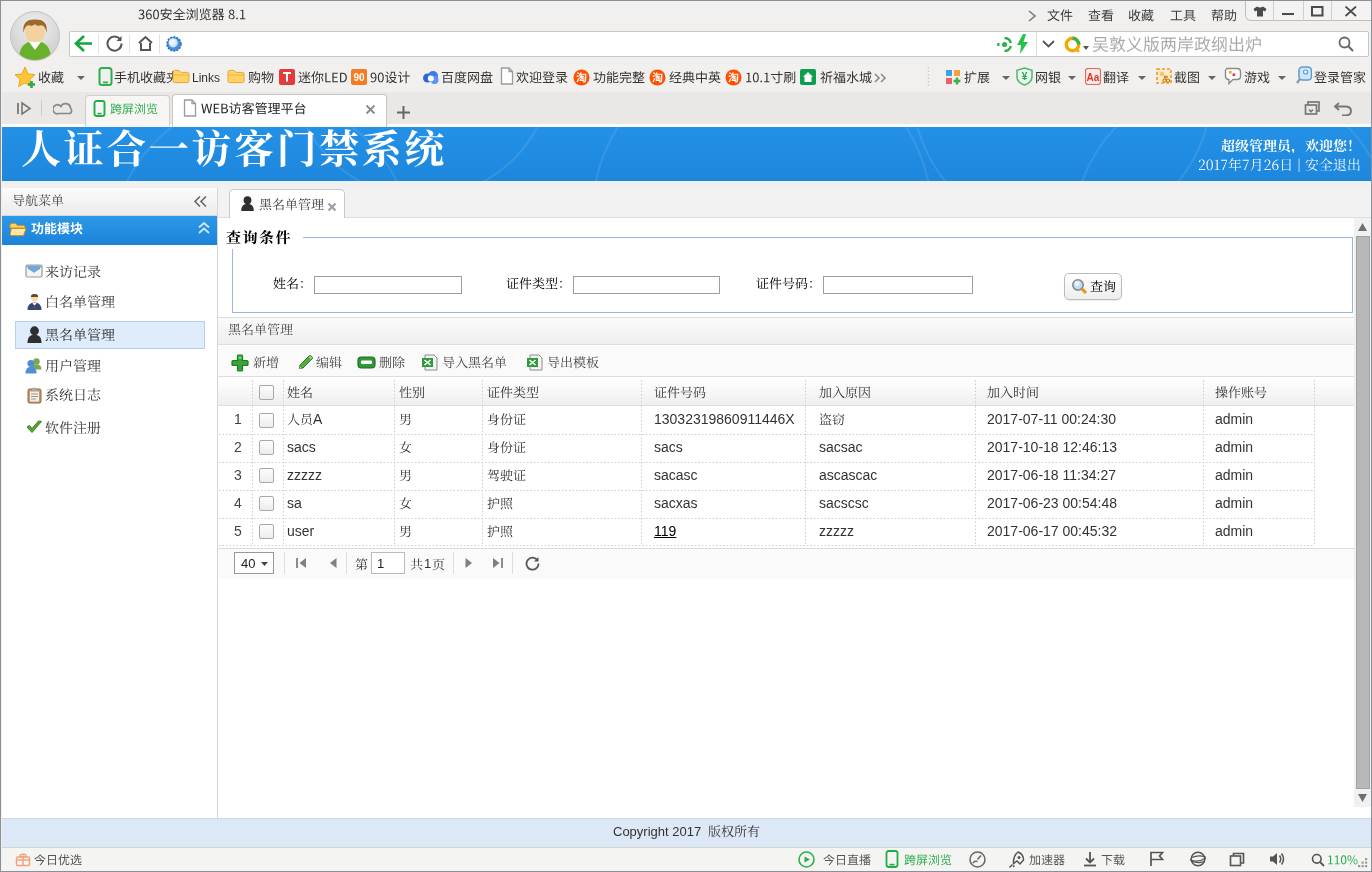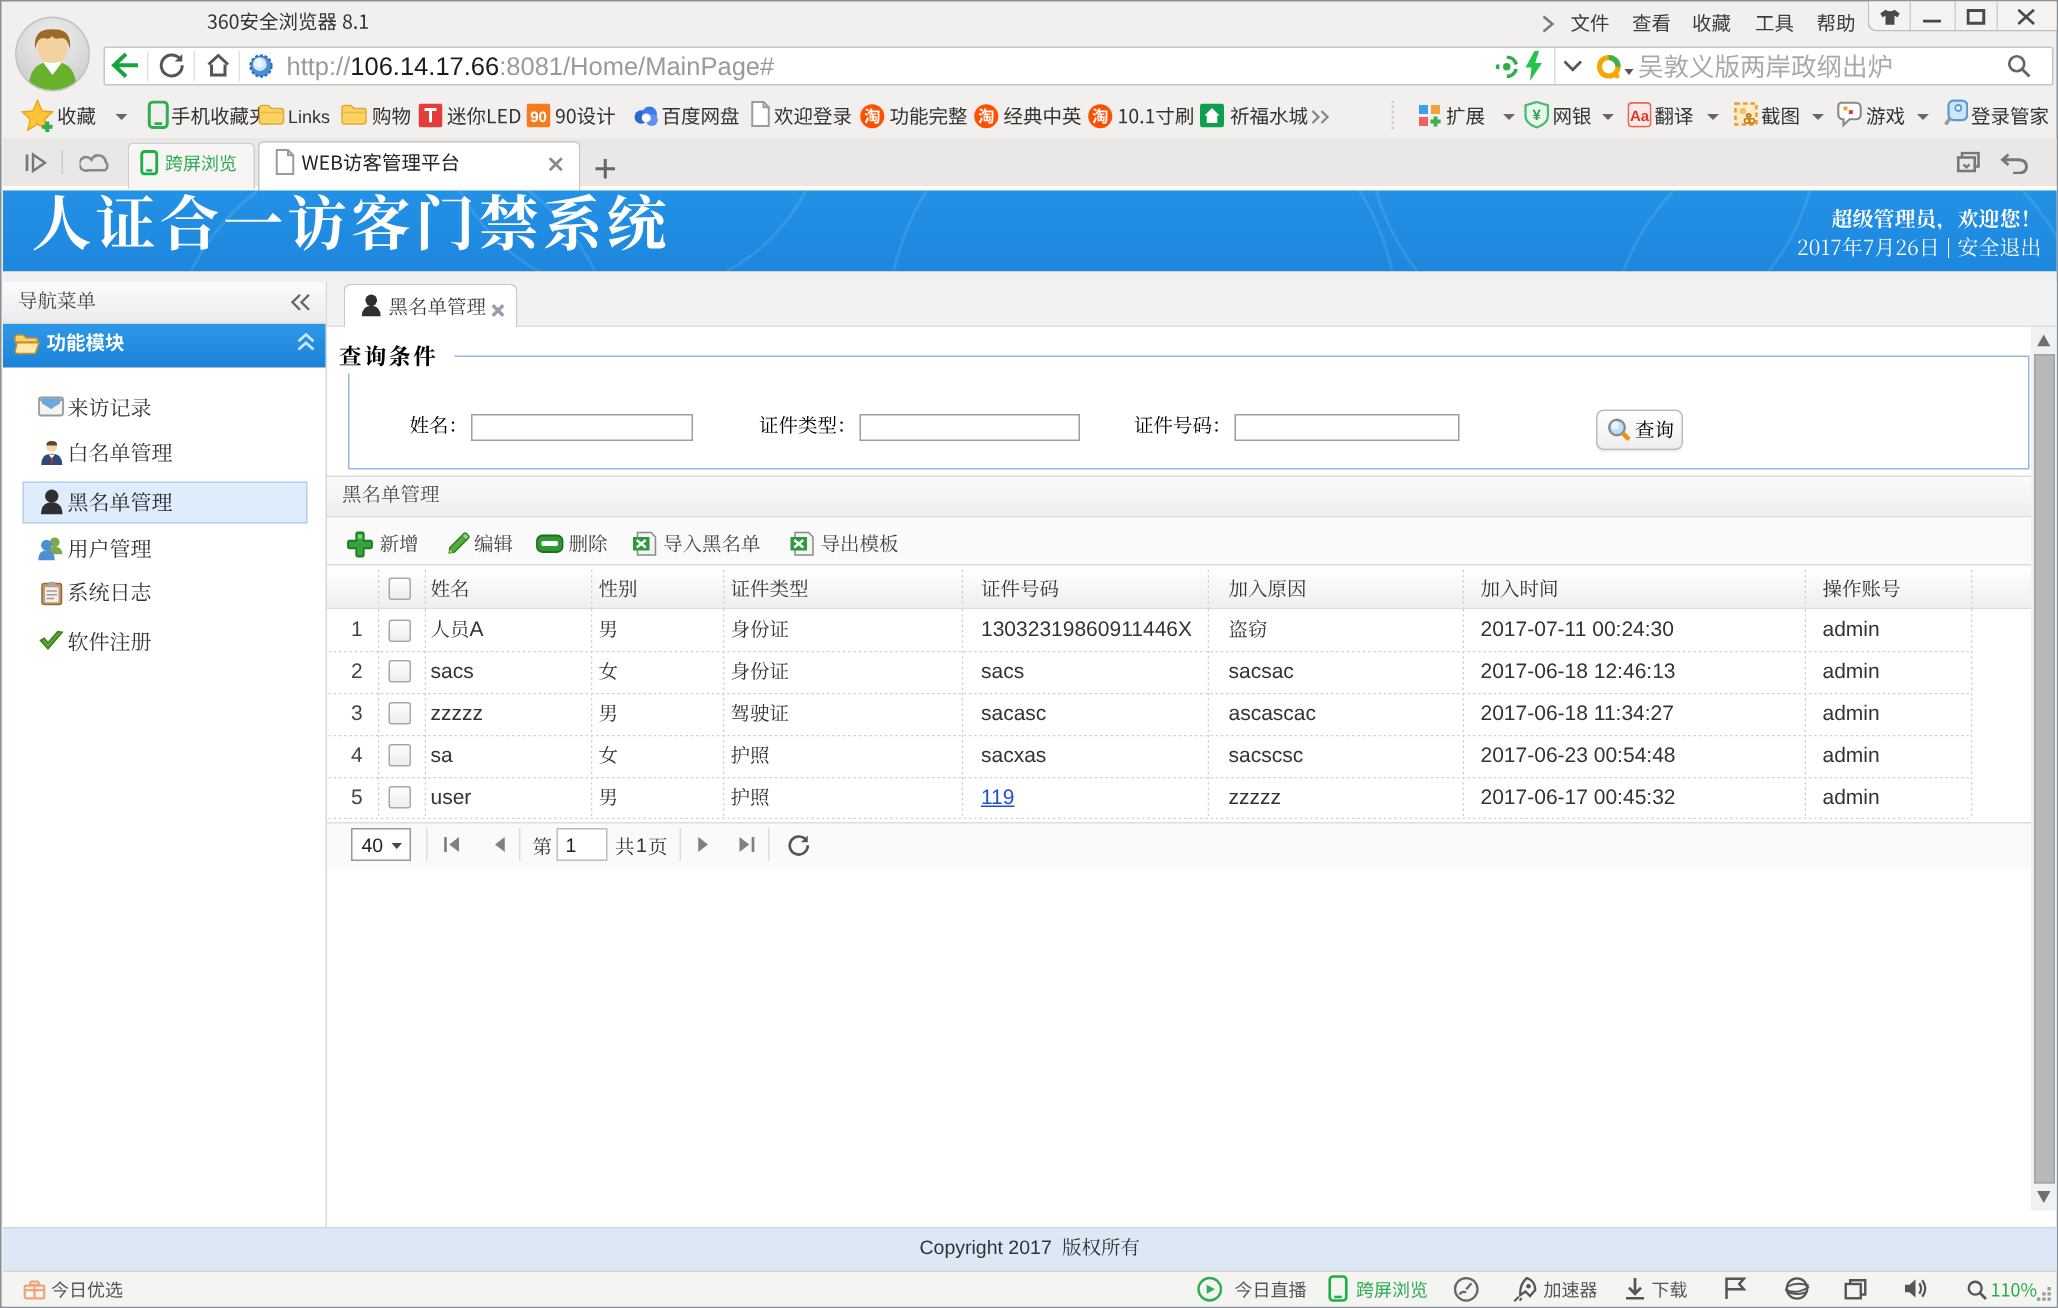--- a/index.html
+++ b/index.html
@@ -117,21 +117,20 @@
     </div>
     <div style="position:absolute;left:158px;top:33px;width:1px;height:20px;background:#e2e2e2"></div>
     <div style="position:absolute;left:165px;top:35px;line-height:0">
       <svg style="display:block" width="16" height="16" viewBox="0 0 16 16">
         <circle cx="8" cy="8" r="7" fill="#4a90d9"></circle>
         <circle cx="8" cy="8" r="7" fill="none" stroke="#2b6cb5" stroke-width="1.5" stroke-dasharray="2 1.2"></circle>
         <circle cx="7.2" cy="6.8" r="4.6" fill="#cfe6fa"></circle>
         <circle cx="6.4" cy="6" r="3" fill="#eaf5ff"></circle>
       </svg>
     </div>
-    <div style="position:absolute;left:190px;top:35px;font:normal 17px 'Liberation Sans',sans-serif;color:#9a9a9a;line-height:17px;white-space:nowrap;"><span style="color:#9a9a9a">http://</span><span style="color:#1b1b1b">106.14.17.66</span><span style="color:#9a9a9a">:8081/Home/MainPage#</span></div>
     <div style="position:absolute;left:996px;top:36px;line-height:0">
       <svg style="display:block" width="15" height="15" viewBox="0 0 15 15">
         <g stroke="#2eae4e" stroke-width="2.4" fill="none">
           <path d="M7.5 1 A6.5 6.5 0 0 1 13.8 6"></path>
           <path d="M13.8 9 A6.5 6.5 0 0 1 7.5 14"></path>
           <path d="M1.2 9 A6.5 6.5 0 0 0 1.2 6"></path>
         </g>
         <circle cx="7.5" cy="7.5" r="2.5" fill="#2eae4e"></circle>
       </svg>
     </div>
@@ -1217,21 +1216,21 @@
       <svg width="39" height="13" viewBox="0 0 39 13" style="display:block;">
         <g fill="#333" transform="translate(0,11.2) scale(0.013,-0.013)">
           <use href="#qfb" x="0"></use>
           <use href="#qfc" x="1000"></use>
           <use href="#qei" x="2000"></use>
         </g>
       </svg>
     </div>
     <div style="position:absolute;left:653px;top:439px;font:normal 14px 'Liberation Sans',sans-serif;color:#333;line-height:14px;white-space:nowrap;">sacs</div>
     <div style="position:absolute;left:818px;top:439px;font:normal 14px 'Liberation Sans',sans-serif;color:#333;line-height:14px;white-space:nowrap;">sacsac</div>
-    <div style="position:absolute;left:986px;top:439px;font:normal 14px 'Liberation Sans',sans-serif;color:#333;line-height:14px;white-space:nowrap;">2017-06-18 12:46:13</div>
+    <div style="position:absolute;left:986px;top:439px;font:normal 14px 'Liberation Sans',sans-serif;color:#333;line-height:14px;white-space:nowrap;">2017-10-18 12:46:13</div>
     <div style="position:absolute;left:1214px;top:439px;font:normal 14px 'Liberation Sans',sans-serif;color:#333;line-height:14px;white-space:nowrap;">admin</div>
     <div style="position:absolute;left:218px;top:489px;line-height:0">
       <svg style="display:block" width="1095" height="1" viewBox="0 0 1095 1">
         <line x1="0" y1="0.5" x2="1095" y2="0.5" stroke="#ccc" stroke-width="1" stroke-dasharray="1.5 2"></line>
       </svg>
     </div>
     <div style="position:absolute;left:233px;top:467px;font:normal 14px 'Liberation Sans',sans-serif;color:#444;line-height:14px;white-space:nowrap;">3</div>
     <div style="position:absolute;left:258px;top:467px;width:15px;height:15px;background:linear-gradient(180deg,#fdfdfd,#ededed);border:1px solid #a8a8a8;border-radius:2px"></div>
     <div style="position:absolute;left:286px;top:467px;font:normal 14px 'Liberation Sans',sans-serif;color:#333;line-height:14px;white-space:nowrap;">zzzzz</div>
     <div style="position:absolute;left:398px;top:468px;line-height:0">
@@ -1297,21 +1296,21 @@
       </svg>
     </div>
     <div style="position:absolute;left:486px;top:524px;line-height:0">
       <svg width="26" height="13" viewBox="0 0 26 13" style="display:block;">
         <g fill="#333" transform="translate(0,11.2) scale(0.013,-0.013)">
           <use href="#qfi" x="0"></use>
           <use href="#qfj" x="1000"></use>
         </g>
       </svg>
     </div>
-    <div style="position:absolute;left:653px;top:523px;font:normal 14px 'Liberation Sans',sans-serif;color:#1d4ed8;line-height:14px;white-space:nowrap;text-decoration:underline;">119</div>
+    <div style="position:absolute;left:653px;top:523px;font:normal 14px 'Liberation Sans',sans-serif;color:#000000;line-height:14px;white-space:nowrap;text-decoration:underline;">119</div>
     <div style="position:absolute;left:818px;top:523px;font:normal 14px 'Liberation Sans',sans-serif;color:#333;line-height:14px;white-space:nowrap;text-align:right;">zzzzz</div>
     <div style="position:absolute;left:986px;top:523px;font:normal 14px 'Liberation Sans',sans-serif;color:#333;line-height:14px;white-space:nowrap;">2017-06-17 00:45:32</div>
     <div style="position:absolute;left:1214px;top:523px;font:normal 14px 'Liberation Sans',sans-serif;color:#333;line-height:14px;white-space:nowrap;">admin</div>
     <div style="position:absolute;left:217px;top:547px;width:1136px;height:31px;background:#fafafa;border-top:1px solid #ddd"></div>
     <div style="position:absolute;left:233px;top:551px;width:40px;height:22px;background:#fff;border:1px solid #999"></div>
     <div style="position:absolute;left:240px;top:556px;font:normal 13px 'Liberation Sans',sans-serif;color:#222;line-height:13px;white-space:nowrap;">40</div>
     <div style="position:absolute;left:259px;top:560px;line-height:0">
       <svg style="display:block" width="9" height="6" viewBox="0 0 9 6">
         <path d="M1 1 L4.5 5 L8 1 Z" fill="#444"></path>
       </svg>

